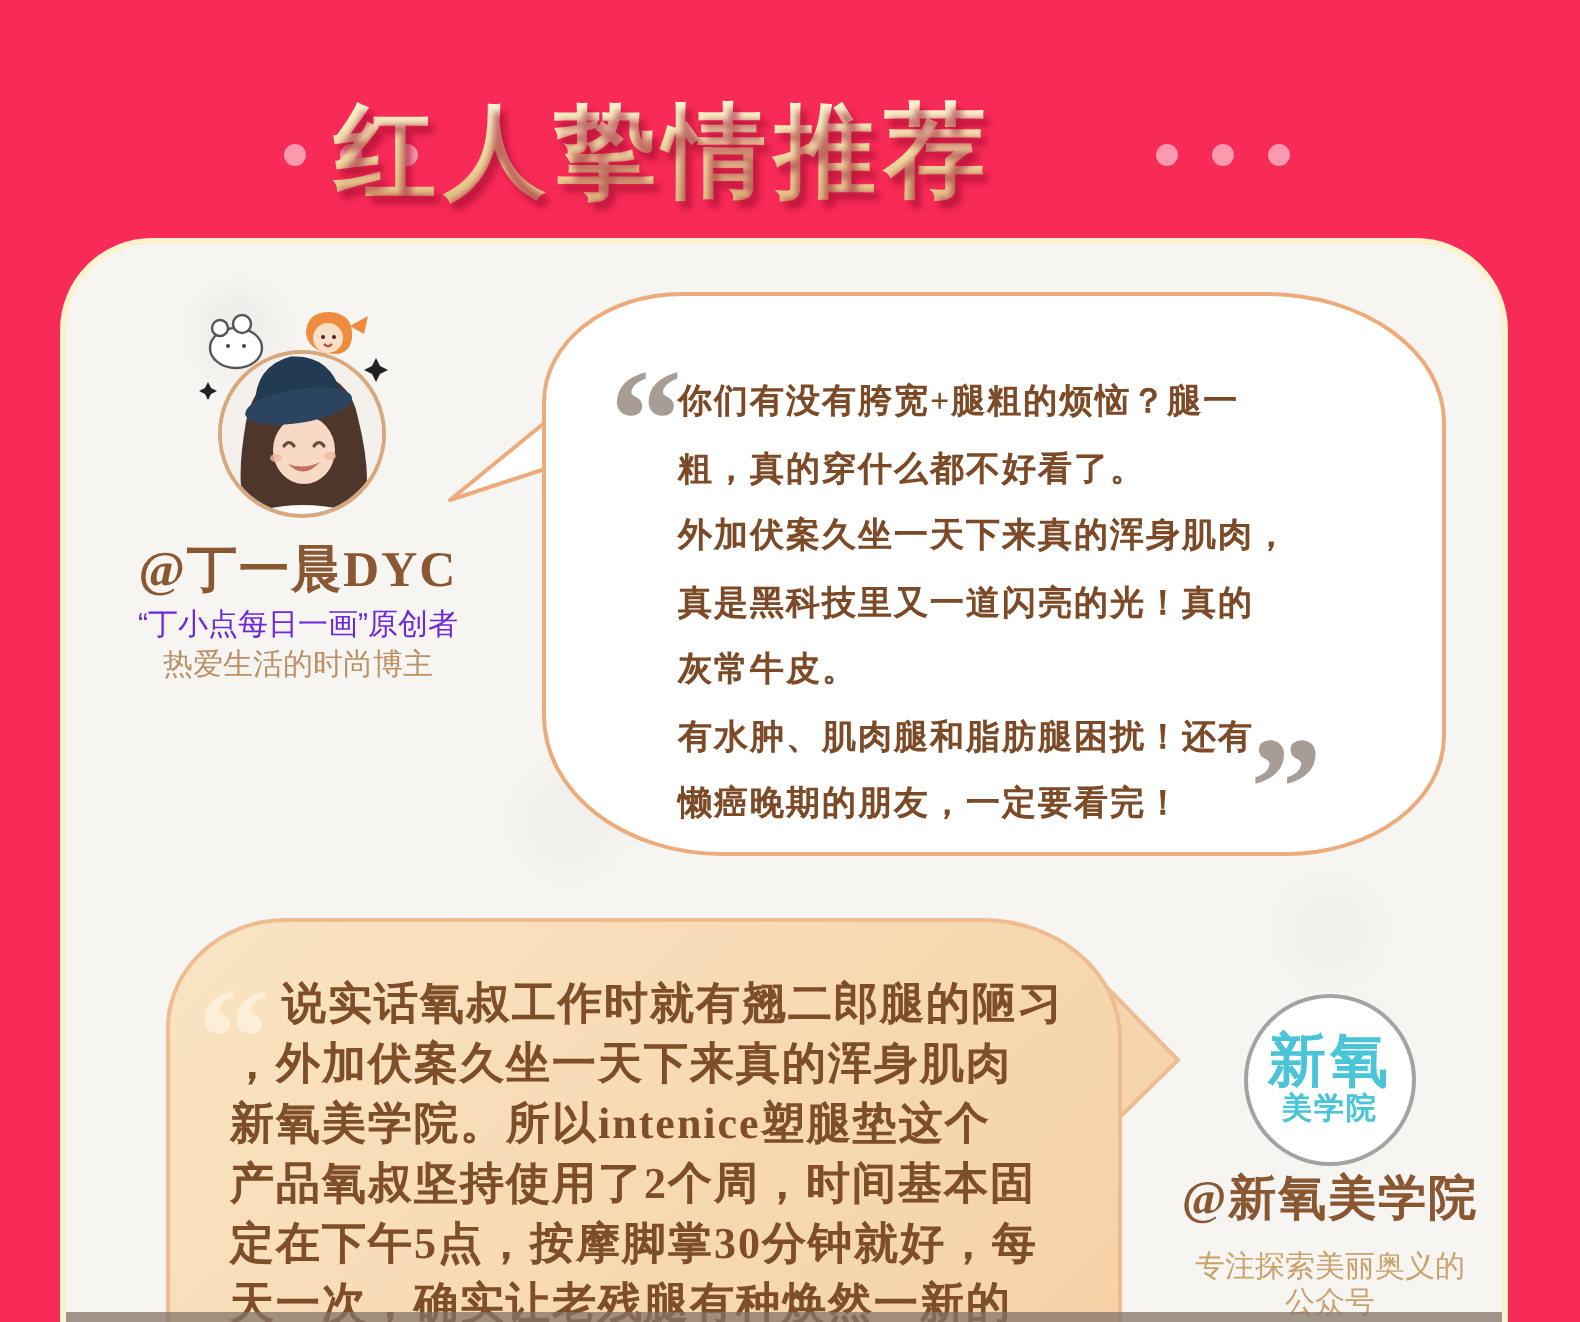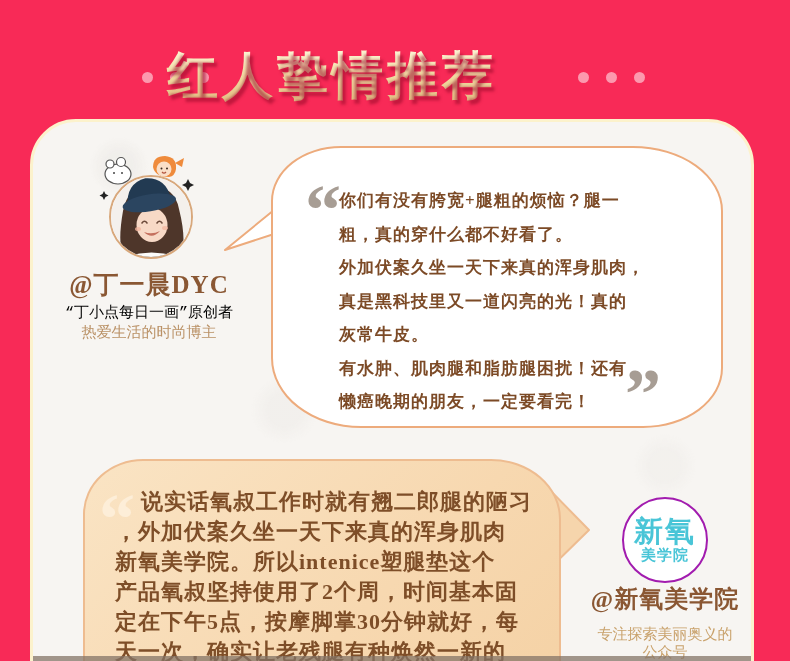--- a/index.html
+++ b/index.html
@@ -43,21 +43,21 @@
   }
 
   
   .reviewer1{ position:absolute; left:0; top:0; width:232px; text-align:center; }
   .avatar-wrap{ position:absolute; left:58px; top:31px; width:120px; height:124px; }
   .r1-name{
     position:absolute; left:0; top:146px; width:232px;
     font-family:"Liberation Serif","DejaVu Serif",serif; font-weight:bold;
     font-size:25px; color:#8a5733; letter-spacing:1px;
   }
-  .r1-desc1{ position:absolute; left:-10px; top:181px; width:252px; font-size:15px; color:#000000;font-family:Liberation Mono, monospace; }
+  .r1-desc1{ position:absolute; left:-10px; top:181px; width:252px; font-size:15px; color:#6d28d9; }
   .r1-desc2{ position:absolute; left:0; top:201px; width:232px; font-size:15px; color:#ba9166; }
 
   
   .bubble1{
     position:absolute; left:238px; top:24px; width:452px; height:282px;
     background:#ffffff; border:2px solid #edab7c;
     border-radius:70px 90px 80px 90px / 55px 65px 60px 70px;
   }
   .bubble1-tail{ position:absolute; left:190px; top:84px; }
   .quote{ font-family:"Liberation Serif","DejaVu Serif",serif; font-weight:bold; line-height:.5; }
@@ -82,21 +82,21 @@
   .b2-lines .tline{
     font-family:"Liberation Serif","DejaVu Serif",serif; font-weight:bold;
     font-size:22px; line-height:30px; color:#7e4e28; letter-spacing:1px; white-space:nowrap;
   }
   .b2-lines .tline.first{ padding-left:26px; }
 
   
   .reviewer2{ position:absolute; left:540px; top:375px; width:184px; text-align:center; }
   .logo-circle{
     width:86px; height:86px; margin:0 auto; border-radius:50%;
-    background:#ffffff; border:2px solid #a21caf;
+    background:#ffffff; border:2px solid #a3a3a3;
     display:flex; flex-direction:column; align-items:center; justify-content:center;
   }
   .logo-l1{ font-size:29px; font-weight:bold; color:#49c5d7; letter-spacing:2px; line-height:30px; }
   .logo-l2{ font-size:15px; font-weight:bold; color:#49c5d7; letter-spacing:1px; line-height:18px; }
   .r2-name{
     font-family:"Liberation Serif","DejaVu Serif",serif; font-weight:bold;
     font-size:24px; color:#8a5733; letter-spacing:1px;
   }
   .r2-desc{ margin-top:10px; font-size:15px; line-height:18px; color:#c9a26c; }
 

